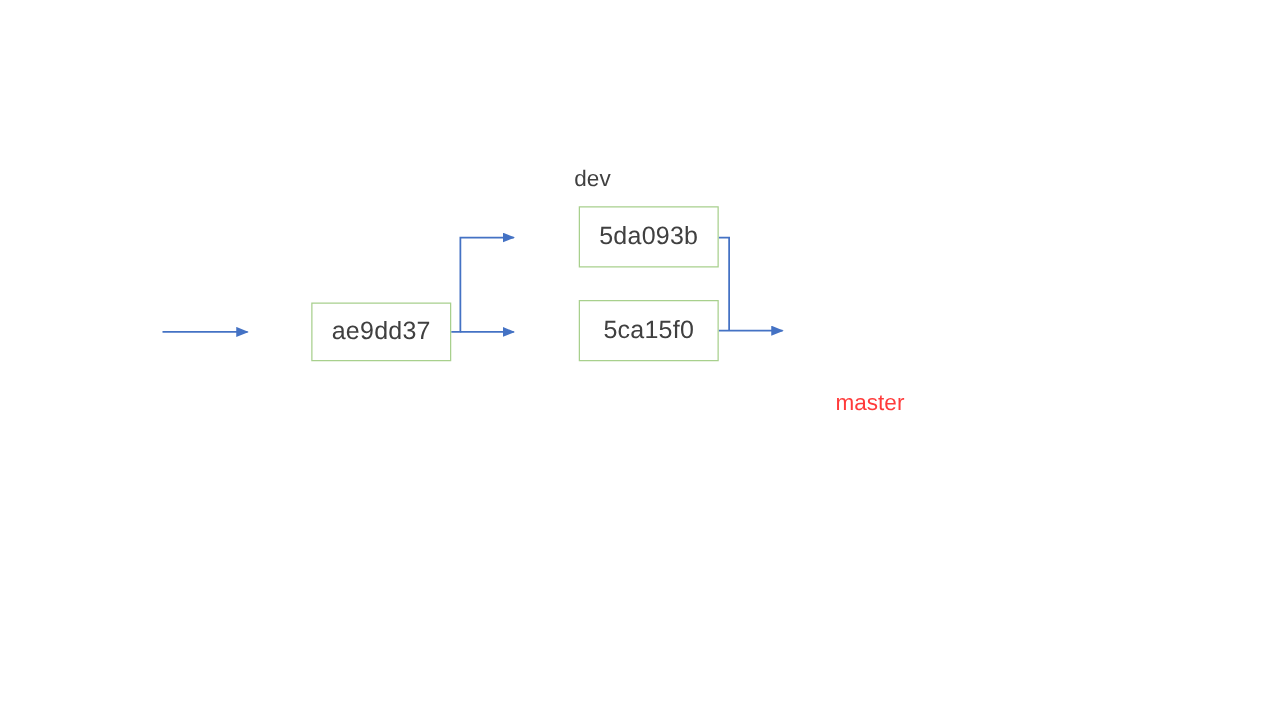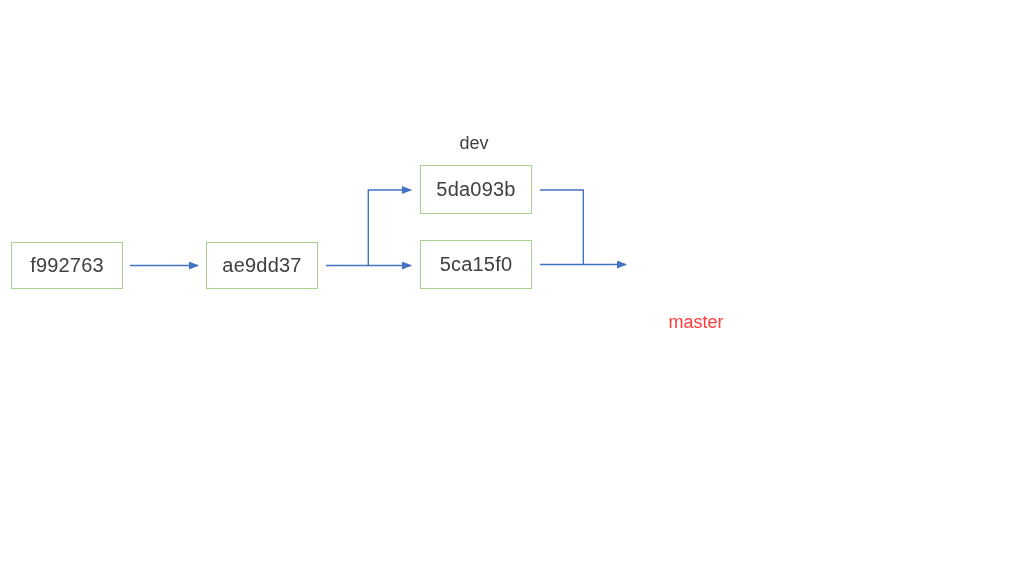--- a/index.html
+++ b/index.html
@@ -36,20 +36,21 @@
     height: 47px;
     box-sizing: border-box;
     border: 1.4px solid var(--node-border);
     background: var(--node-fill);
     color: var(--node-text);
     font-size: 20px;
     display: flex;
     align-items: center;
     justify-content: center;
     letter-spacing: 0.2px;
+    margin-left: 43px;
   }
   .branch-label {
     position: absolute;
     font-size: 18px;
     white-space: nowrap;
     transform: translateX(-50%);
   }
   .branch-label.dev { color: var(--dev-label); }
   .branch-label.master { color: var(--master-label); }
 </style>
@@ -66,21 +67,20 @@
     </defs>
     <path d="M130,265.5 H198" fill="none" stroke="var(--arrow)" stroke-width="1.4" marker-end="url(#arrowhead)"></path>
     <path d="M326,265.5 H368.3 V190 H411" fill="none" stroke="var(--arrow)" stroke-width="1.4" marker-end="url(#arrowhead)"></path>
     <path d="M368.3,265.5 H411" fill="none" stroke="var(--arrow)" stroke-width="1.4" marker-end="url(#arrowhead)"></path>
     <path d="M540,190 H583.3 V264" fill="none" stroke="var(--arrow)" stroke-width="1.4"></path>
     <path d="M540,264.5 H626" fill="none" stroke="var(--arrow)" stroke-width="1.4" marker-end="url(#arrowhead)"></path>
   </svg>
 
   <div class="branch-label dev" style="left:474px; top:133px;">dev</div>
 
-  <div class="commit-node" style="left:11px; top:242px;">f992763</div>
 
   <div class="commit-node" style="left:206px; top:242px;">ae9dd37</div>
 
   <div class="commit-node" style="left:420px; top:165px; height:49px;">5da093b</div>
 
   <div class="commit-node" style="left:420px; top:240px; height:49px;">5ca15f0</div>
 
 
   <div class="branch-label master" style="left:696px; top:312px;">master</div>
 

